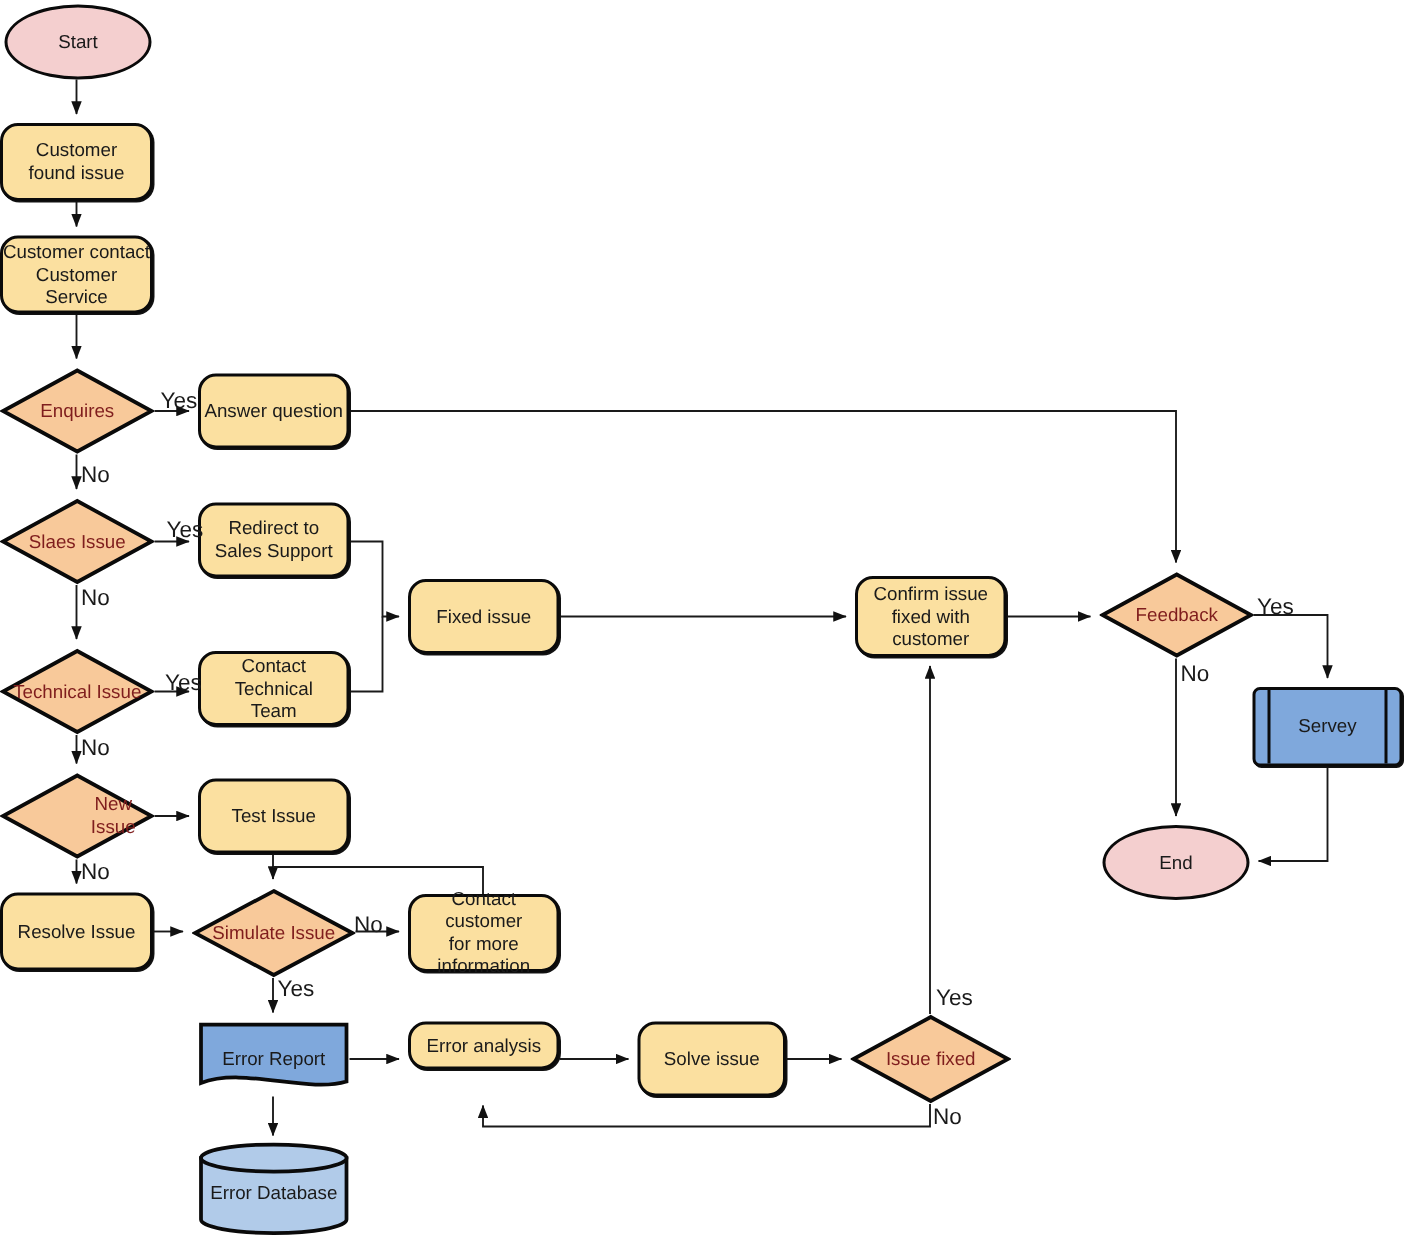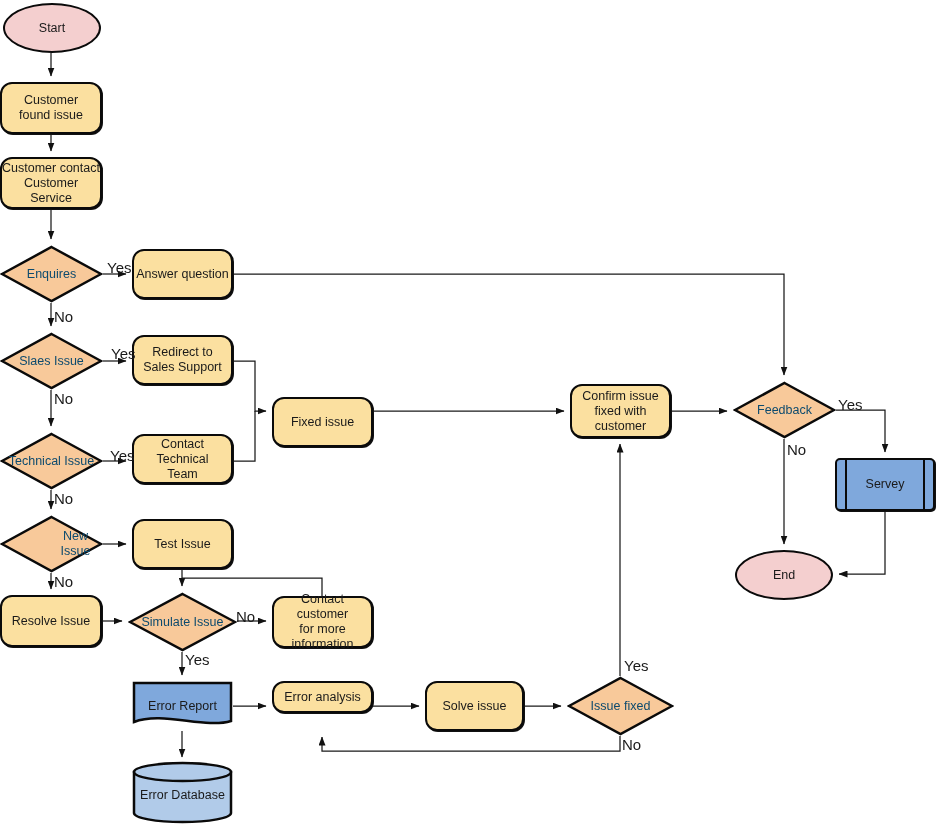--- a/index.html
+++ b/index.html
@@ -55,21 +55,21 @@
   }
   .diamond-svg {
     position: absolute;
     left: 0;
     top: 0;
   }
   .diamond-label {
     position: relative;
     z-index: 2;
     font-size: 12.5px;
-    color: #0c4a6e;
+    color: #7f1d1d;
   }
   .node.predefined {
     border: 2px solid #0a0a0a;
     border-radius: 5px;
     background: #7FA8DC;
     box-shadow: 1px 1px 0 #111;
   }
   .predefined .bar {
     position: absolute;
     top: 0;
@@ -171,21 +171,21 @@
 Sales Support</span></div>
       <div class="node process" style="left: 132px; top: 434px; width: 101px; height: 50px; background: rgb(251, 224, 160);"><span>Contact Technical
 Team</span></div>
       <div class="node process" style="left: 132px; top: 519px; width: 101px; height: 50px; background: rgb(251, 224, 160);"><span>Test Issue</span></div>
       <div class="node decision-wrap" style="left: 128px; top: 592px; width: 109px; height: 60px;"><svg class="diamond-svg" width="109" height="60">
           <polygon points="54.5,2 107,30 54.5,58 2,30" fill="#F8C99A" stroke="#0A0A0A" stroke-width="2.5" stroke-linejoin="miter"></polygon>
         </svg><span class="diamond-label">Simulate Issue</span></div>
       <div class="node process" style="left: 272px; top: 596px; width: 101px; height: 52px; background: rgb(251, 224, 160);"><span>Contact customer
 for more
 information</span></div>
-      <div class="node process" style="left: 272px; top: 386px; width: 101px; height: 50px; background: rgb(251, 224, 160); margin-top: 11px;"><span>Fixed issue</span></div>
+      <div class="node process" style="left: 272px; top: 386px; width: 101px; height: 50px; background: rgb(251, 224, 160);"><span>Fixed issue</span></div>
       <div class="node process" style="left: 570px; top: 384px; width: 101px; height: 54px; background: rgb(251, 224, 160);"><span>Confirm issue
 fixed with
 customer</span></div>
       <div class="node decision-wrap" style="left: 733px; top: 381px; width: 103px; height: 58px;"><svg class="diamond-svg" width="103" height="58">
           <polygon points="51.5,2 101,29 51.5,56 2,29" fill="#F8C99A" stroke="#0A0A0A" stroke-width="2.5" stroke-linejoin="miter"></polygon>
         </svg><span class="diamond-label">Feedback</span></div>
       <div class="node predefined" style="left: 835px; top: 458px; width: 100px; height: 53px; background: rgb(127, 168, 220);"><span class="bar left"></span><span class="bar right"></span><span>Servey</span></div>
       <div class="node terminator" style="left: 735px; top: 550px; width: 98px; height: 50px; background: rgb(244, 207, 207);"><span>End</span></div>
       <div class="node document" style="left: 132px; top: 681px; width: 101px; height: 50px;"><svg class="shape-svg" width="101" height="50">
           <path d="M2,2 L99,2 L99,40 C72.72,48 30.299999999999997,30 2,41 Z" fill="#7FA8DC" stroke="#0A0A0A" stroke-width="2.5"></path>

